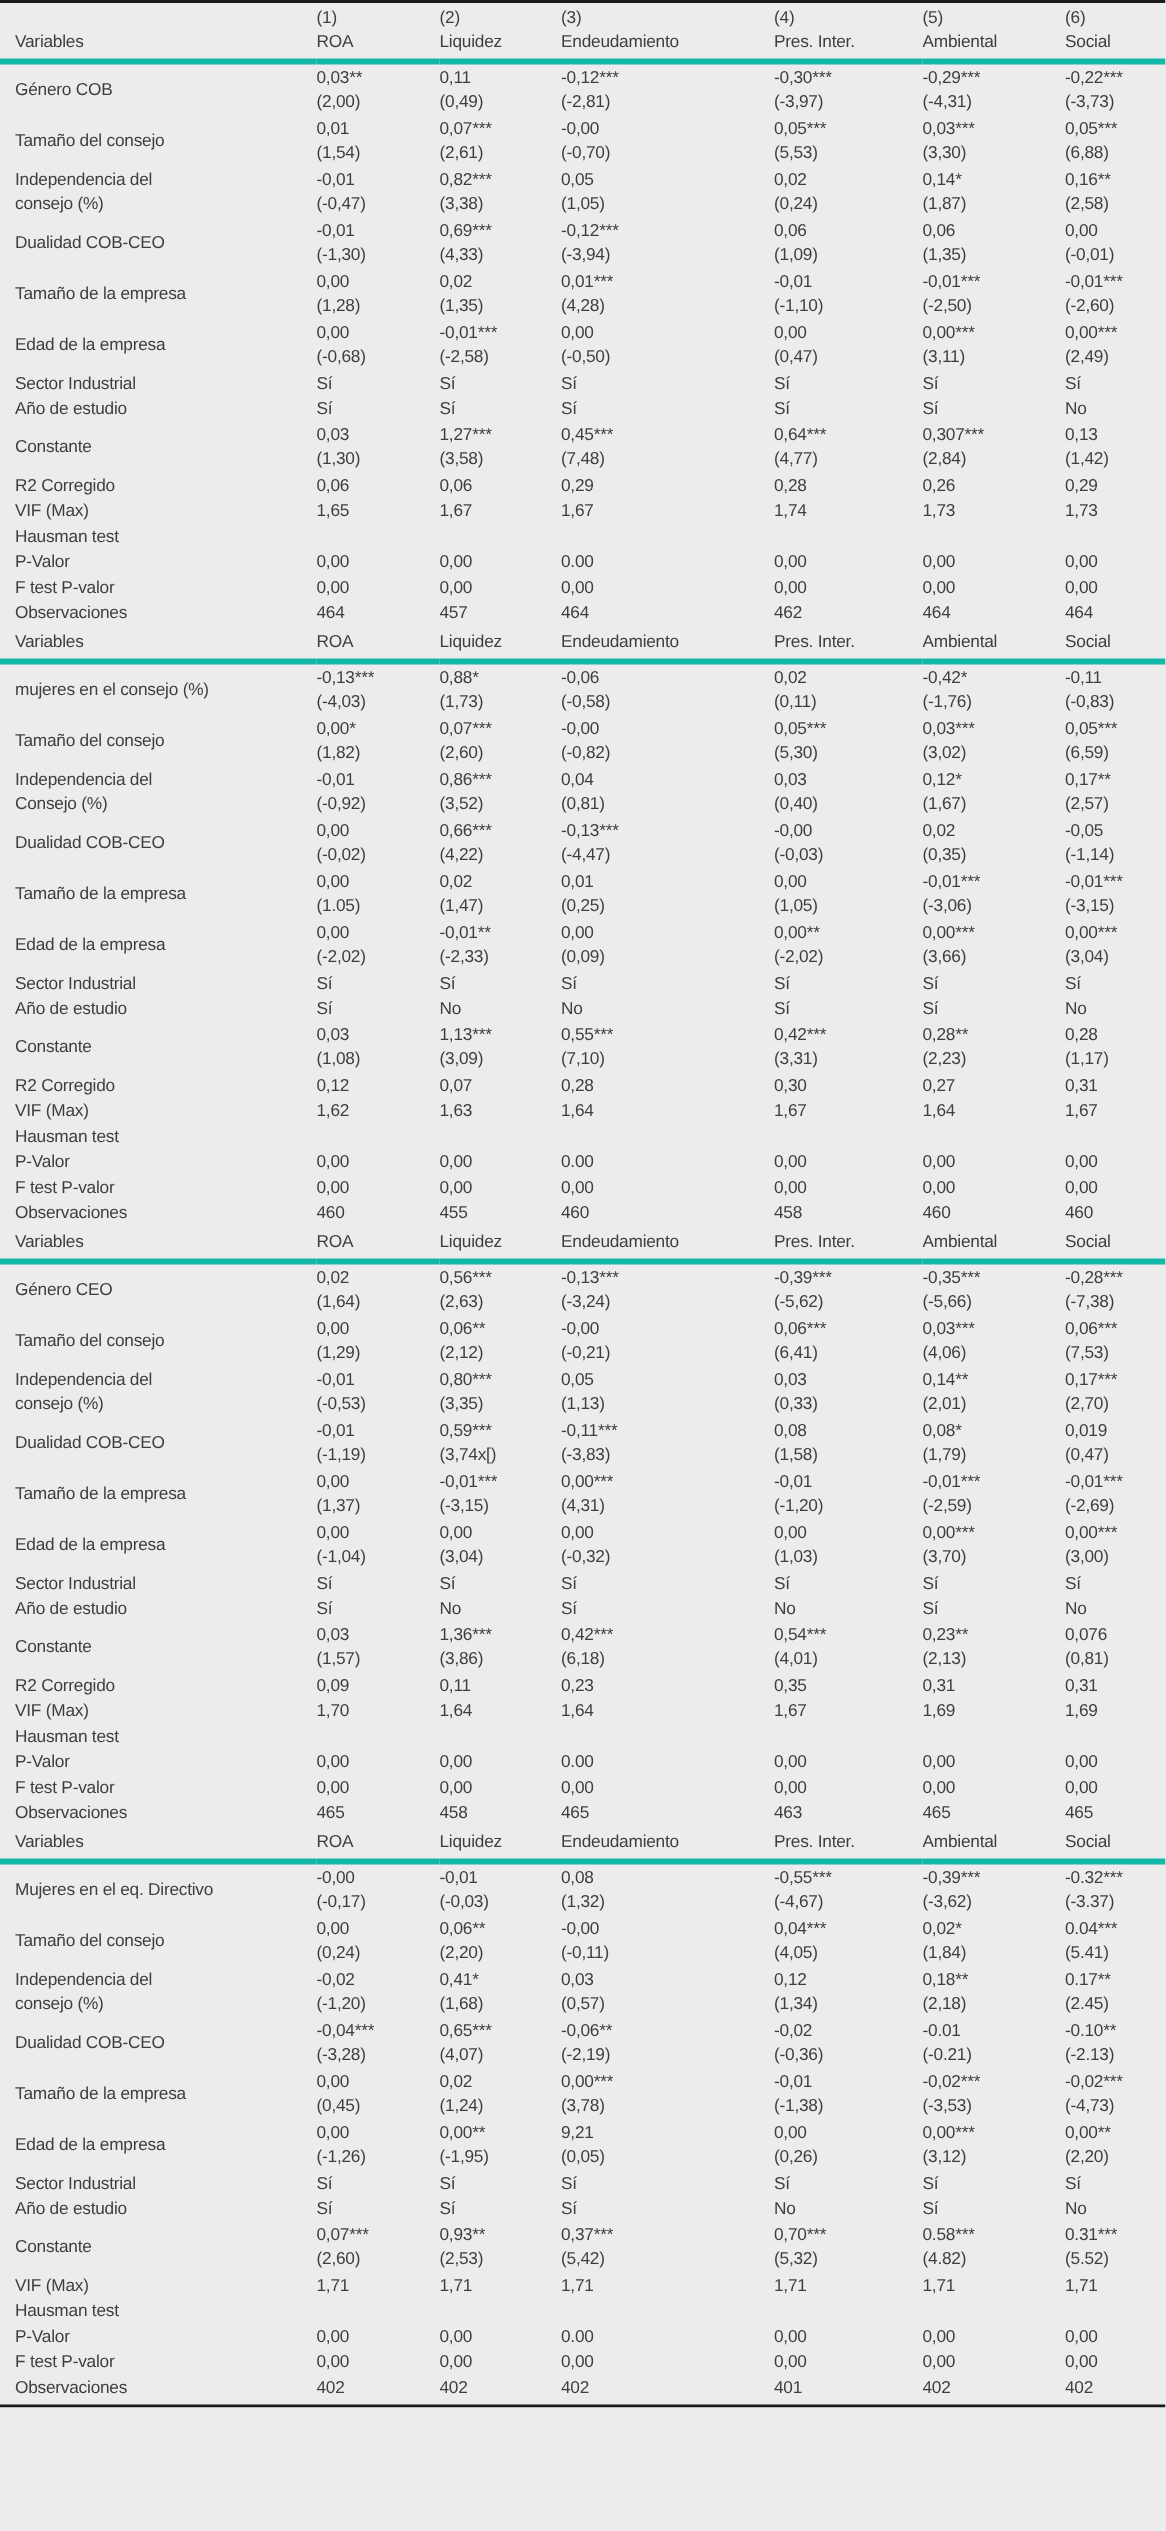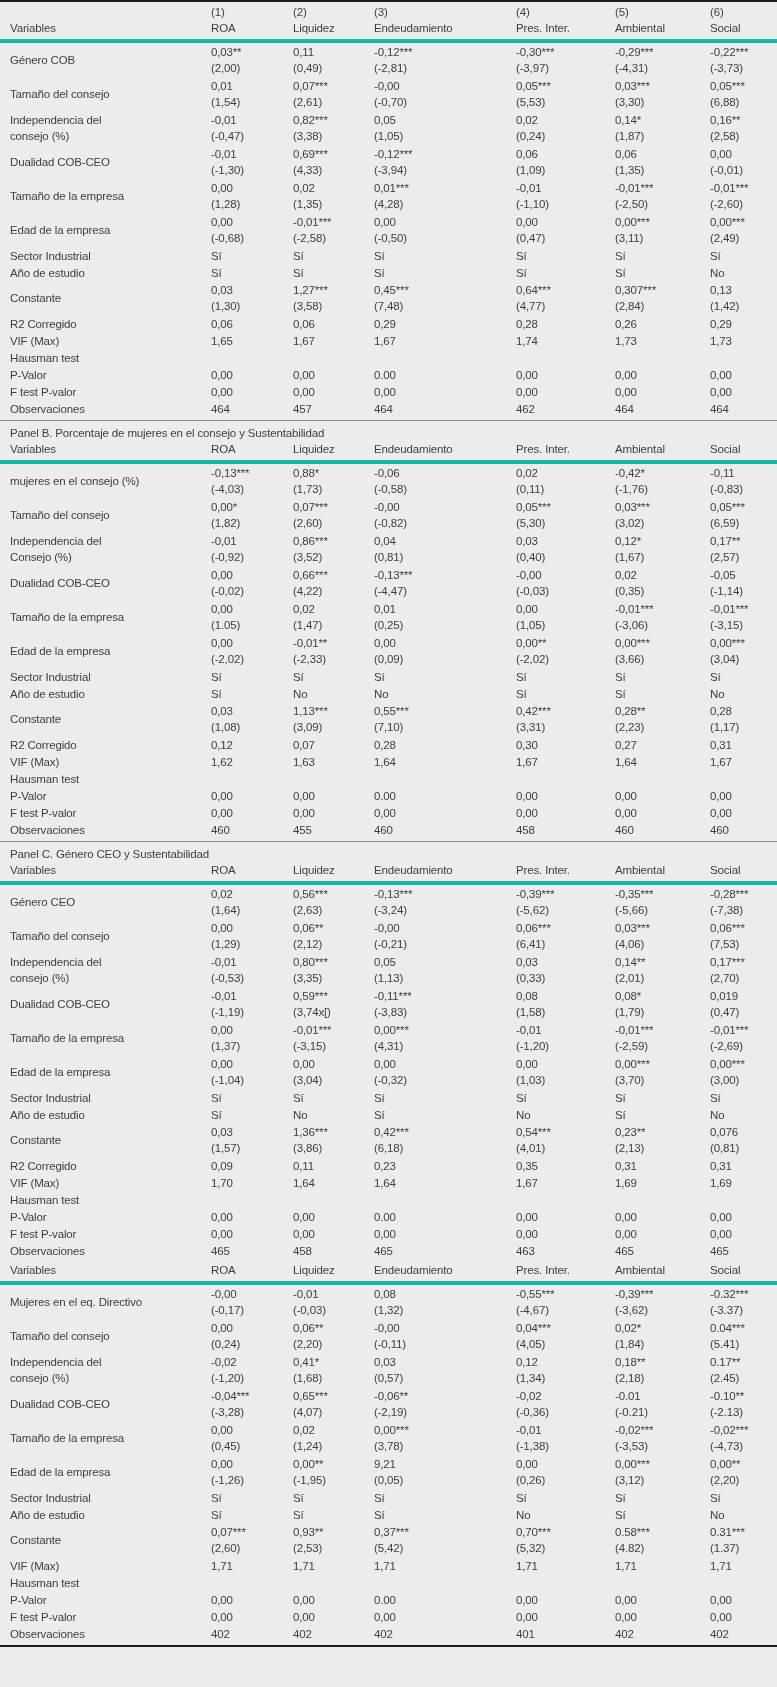--- a/index.html
+++ b/index.html
@@ -367,23 +367,20 @@
         <colgroup>
           <col class="c-label">
           <col class="c-1">
           <col class="c-2">
           <col class="c-3">
           <col class="c-4">
           <col class="c-5">
           <col class="c-6">
         </colgroup>
         <tbody>
-          <tr class="title-row no-underline">
-            <td colspan="7">Panel B. Porcentaje de mujeres en el consejo y Sustentabilidad</td>
-          </tr>
           <tr class="header-row">
             <td class="label-cell">Variables</td>
             <td>ROA</td>
             <td>Liquidez</td>
             <td>Endeudamiento</td>
             <td>Pres. Inter.</td>
             <td>Ambiental</td>
             <td>Social</td>
           </tr>
           <tr class="body-first pair-row">
@@ -640,307 +637,20 @@
             <td>0,00</td>
           </tr>
           <tr class="last-row single-row">
             <td class="label-cell">Observaciones</td>
             <td>460</td>
             <td>455</td>
             <td>460</td>
             <td>458</td>
             <td>460</td>
             <td>460</td>
-          </tr>
-        </tbody>
-      </table>
-      <table class="panel-tbl">
-        <colgroup>
-          <col class="c-label">
-          <col class="c-1">
-          <col class="c-2">
-          <col class="c-3">
-          <col class="c-4">
-          <col class="c-5">
-          <col class="c-6">
-        </colgroup>
-        <tbody>
-          <tr class="title-row no-underline">
-            <td colspan="7">Panel C. Género CEO y Sustentabilidad</td>
-          </tr>
-          <tr class="header-row">
-            <td class="label-cell">Variables</td>
-            <td>ROA</td>
-            <td>Liquidez</td>
-            <td>Endeudamiento</td>
-            <td>Pres. Inter.</td>
-            <td>Ambiental</td>
-            <td>Social</td>
-          </tr>
-          <tr class="body-first pair-row">
-            <td class="label-cell">Género CEO</td>
-            <td>
-              <span class="v1">0,02</span>
-              <span class="v2">(1,64)</span>
-            </td>
-            <td>
-              <span class="v1">0,56***</span>
-              <span class="v2">(2,63)</span>
-            </td>
-            <td>
-              <span class="v1">-0,13***</span>
-              <span class="v2">(-3,24)</span>
-            </td>
-            <td>
-              <span class="v1">-0,39***</span>
-              <span class="v2">(-5,62)</span>
-            </td>
-            <td>
-              <span class="v1">-0,35***</span>
-              <span class="v2">(-5,66)</span>
-            </td>
-            <td>
-              <span class="v1">-0,28***</span>
-              <span class="v2">(-7,38)</span>
-            </td>
-          </tr>
-          <tr class="pair-row">
-            <td class="label-cell">Tamaño del consejo</td>
-            <td>
-              <span class="v1">0,00</span>
-              <span class="v2">(1,29)</span>
-            </td>
-            <td>
-              <span class="v1">0,06**</span>
-              <span class="v2">(2,12)</span>
-            </td>
-            <td>
-              <span class="v1">-0,00</span>
-              <span class="v2">(-0,21)</span>
-            </td>
-            <td>
-              <span class="v1">0,06***</span>
-              <span class="v2">(6,41)</span>
-            </td>
-            <td>
-              <span class="v1">0,03***</span>
-              <span class="v2">(4,06)</span>
-            </td>
-            <td>
-              <span class="v1">0,06***</span>
-              <span class="v2">(7,53)</span>
-            </td>
-          </tr>
-          <tr class="pair-row">
-            <td class="label-cell">Independencia del
-consejo (%)</td>
-            <td>
-              <span class="v1">-0,01</span>
-              <span class="v2">(-0,53)</span>
-            </td>
-            <td>
-              <span class="v1">0,80***</span>
-              <span class="v2">(3,35)</span>
-            </td>
-            <td>
-              <span class="v1">0,05</span>
-              <span class="v2">(1,13)</span>
-            </td>
-            <td>
-              <span class="v1">0,03</span>
-              <span class="v2">(0,33)</span>
-            </td>
-            <td>
-              <span class="v1">0,14**</span>
-              <span class="v2">(2,01)</span>
-            </td>
-            <td>
-              <span class="v1">0,17***</span>
-              <span class="v2">(2,70)</span>
-            </td>
-          </tr>
-          <tr class="pair-row">
-            <td class="label-cell">Dualidad COB-CEO</td>
-            <td>
-              <span class="v1">-0,01</span>
-              <span class="v2">(-1,19)</span>
-            </td>
-            <td>
-              <span class="v1">0,59***</span>
-              <span class="v2">(3,74x[)</span>
-            </td>
-            <td>
-              <span class="v1">-0,11***</span>
-              <span class="v2">(-3,83)</span>
-            </td>
-            <td>
-              <span class="v1">0,08</span>
-              <span class="v2">(1,58)</span>
-            </td>
-            <td>
-              <span class="v1">0,08*</span>
-              <span class="v2">(1,79)</span>
-            </td>
-            <td>
-              <span class="v1">0,019</span>
-              <span class="v2">(0,47)</span>
-            </td>
-          </tr>
-          <tr class="pair-row">
-            <td class="label-cell">Tamaño de la empresa</td>
-            <td>
-              <span class="v1">0,00</span>
-              <span class="v2">(1,37)</span>
-            </td>
-            <td>
-              <span class="v1">-0,01***</span>
-              <span class="v2">(-3,15)</span>
-            </td>
-            <td>
-              <span class="v1">0,00***</span>
-              <span class="v2">(4,31)</span>
-            </td>
-            <td>
-              <span class="v1">-0,01</span>
-              <span class="v2">(-1,20)</span>
-            </td>
-            <td>
-              <span class="v1">-0,01***</span>
-              <span class="v2">(-2,59)</span>
-            </td>
-            <td>
-              <span class="v1">-0,01***</span>
-              <span class="v2">(-2,69)</span>
-            </td>
-          </tr>
-          <tr class="pair-row">
-            <td class="label-cell">Edad de la empresa</td>
-            <td>
-              <span class="v1">0,00</span>
-              <span class="v2">(-1,04)</span>
-            </td>
-            <td>
-              <span class="v1">0,00</span>
-              <span class="v2">(3,04)</span>
-            </td>
-            <td>
-              <span class="v1">0,00</span>
-              <span class="v2">(-0,32)</span>
-            </td>
-            <td>
-              <span class="v1">0,00</span>
-              <span class="v2">(1,03)</span>
-            </td>
-            <td>
-              <span class="v1">0,00***</span>
-              <span class="v2">(3,70)</span>
-            </td>
-            <td>
-              <span class="v1">0,00***</span>
-              <span class="v2">(3,00)</span>
-            </td>
-          </tr>
-          <tr class="single-row">
-            <td class="label-cell">Sector Industrial</td>
-            <td>Sí</td>
-            <td>Sí</td>
-            <td>Sí</td>
-            <td>Sí</td>
-            <td>Sí</td>
-            <td>Sí</td>
-          </tr>
-          <tr class="single-row">
-            <td class="label-cell">Año de estudio</td>
-            <td>Sí</td>
-            <td>No</td>
-            <td>Sí</td>
-            <td>No</td>
-            <td>Sí</td>
-            <td>No</td>
-          </tr>
-          <tr class="pair-row">
-            <td class="label-cell">Constante</td>
-            <td>
-              <span class="v1">0,03</span>
-              <span class="v2">(1,57)</span>
-            </td>
-            <td>
-              <span class="v1">1,36***</span>
-              <span class="v2">(3,86)</span>
-            </td>
-            <td>
-              <span class="v1">0,42***</span>
-              <span class="v2">(6,18)</span>
-            </td>
-            <td>
-              <span class="v1">0,54***</span>
-              <span class="v2">(4,01)</span>
-            </td>
-            <td>
-              <span class="v1">0,23**</span>
-              <span class="v2">(2,13)</span>
-            </td>
-            <td>
-              <span class="v1">0,076</span>
-              <span class="v2">(0,81)</span>
-            </td>
-          </tr>
-          <tr class="single-row">
-            <td class="label-cell">R2 Corregido</td>
-            <td>0,09</td>
-            <td>0,11</td>
-            <td>0,23</td>
-            <td>0,35</td>
-            <td>0,31</td>
-            <td>0,31</td>
-          </tr>
-          <tr class="single-row">
-            <td class="label-cell">VIF (Max)</td>
-            <td>1,70</td>
-            <td>1,64</td>
-            <td>1,64</td>
-            <td>1,67</td>
-            <td>1,69</td>
-            <td>1,69</td>
-          </tr>
-          <tr class="single-row">
-            <td class="label-cell">Hausman test</td>
-            <td></td>
-            <td></td>
-            <td></td>
-            <td></td>
-            <td></td>
-            <td></td>
-          </tr>
-          <tr class="single-row">
-            <td class="label-cell">P-Valor</td>
-            <td>0,00</td>
-            <td>0,00</td>
-            <td>0.00</td>
-            <td>0,00</td>
-            <td>0,00</td>
-            <td>0,00</td>
-          </tr>
-          <tr class="single-row">
-            <td class="label-cell">F test P-valor</td>
-            <td>0,00</td>
-            <td>0,00</td>
-            <td>0,00</td>
-            <td>0,00</td>
-            <td>0,00</td>
-            <td>0,00</td>
-          </tr>
-          <tr class="last-row single-row">
-            <td class="label-cell">Observaciones</td>
-            <td>465</td>
-            <td>458</td>
-            <td>465</td>
-            <td>463</td>
-            <td>465</td>
-            <td>465</td>
           </tr>
         </tbody>
       </table>
       <table class="panel-tbl">
         <colgroup>
           <col class="c-label">
           <col class="c-1">
           <col class="c-2">
           <col class="c-3">
           <col class="c-4">
@@ -951,20 +661,304 @@
           <tr class="header-row">
             <td class="label-cell">Variables</td>
             <td>ROA</td>
             <td>Liquidez</td>
             <td>Endeudamiento</td>
             <td>Pres. Inter.</td>
             <td>Ambiental</td>
             <td>Social</td>
           </tr>
           <tr class="body-first pair-row">
+            <td class="label-cell">Género CEO</td>
+            <td>
+              <span class="v1">0,02</span>
+              <span class="v2">(1,64)</span>
+            </td>
+            <td>
+              <span class="v1">0,56***</span>
+              <span class="v2">(2,63)</span>
+            </td>
+            <td>
+              <span class="v1">-0,13***</span>
+              <span class="v2">(-3,24)</span>
+            </td>
+            <td>
+              <span class="v1">-0,39***</span>
+              <span class="v2">(-5,62)</span>
+            </td>
+            <td>
+              <span class="v1">-0,35***</span>
+              <span class="v2">(-5,66)</span>
+            </td>
+            <td>
+              <span class="v1">-0,28***</span>
+              <span class="v2">(-7,38)</span>
+            </td>
+          </tr>
+          <tr class="pair-row">
+            <td class="label-cell">Tamaño del consejo</td>
+            <td>
+              <span class="v1">0,00</span>
+              <span class="v2">(1,29)</span>
+            </td>
+            <td>
+              <span class="v1">0,06**</span>
+              <span class="v2">(2,12)</span>
+            </td>
+            <td>
+              <span class="v1">-0,00</span>
+              <span class="v2">(-0,21)</span>
+            </td>
+            <td>
+              <span class="v1">0,06***</span>
+              <span class="v2">(6,41)</span>
+            </td>
+            <td>
+              <span class="v1">0,03***</span>
+              <span class="v2">(4,06)</span>
+            </td>
+            <td>
+              <span class="v1">0,06***</span>
+              <span class="v2">(7,53)</span>
+            </td>
+          </tr>
+          <tr class="pair-row">
+            <td class="label-cell">Independencia del
+consejo (%)</td>
+            <td>
+              <span class="v1">-0,01</span>
+              <span class="v2">(-0,53)</span>
+            </td>
+            <td>
+              <span class="v1">0,80***</span>
+              <span class="v2">(3,35)</span>
+            </td>
+            <td>
+              <span class="v1">0,05</span>
+              <span class="v2">(1,13)</span>
+            </td>
+            <td>
+              <span class="v1">0,03</span>
+              <span class="v2">(0,33)</span>
+            </td>
+            <td>
+              <span class="v1">0,14**</span>
+              <span class="v2">(2,01)</span>
+            </td>
+            <td>
+              <span class="v1">0,17***</span>
+              <span class="v2">(2,70)</span>
+            </td>
+          </tr>
+          <tr class="pair-row">
+            <td class="label-cell">Dualidad COB-CEO</td>
+            <td>
+              <span class="v1">-0,01</span>
+              <span class="v2">(-1,19)</span>
+            </td>
+            <td>
+              <span class="v1">0,59***</span>
+              <span class="v2">(3,74x[)</span>
+            </td>
+            <td>
+              <span class="v1">-0,11***</span>
+              <span class="v2">(-3,83)</span>
+            </td>
+            <td>
+              <span class="v1">0,08</span>
+              <span class="v2">(1,58)</span>
+            </td>
+            <td>
+              <span class="v1">0,08*</span>
+              <span class="v2">(1,79)</span>
+            </td>
+            <td>
+              <span class="v1">0,019</span>
+              <span class="v2">(0,47)</span>
+            </td>
+          </tr>
+          <tr class="pair-row">
+            <td class="label-cell">Tamaño de la empresa</td>
+            <td>
+              <span class="v1">0,00</span>
+              <span class="v2">(1,37)</span>
+            </td>
+            <td>
+              <span class="v1">-0,01***</span>
+              <span class="v2">(-3,15)</span>
+            </td>
+            <td>
+              <span class="v1">0,00***</span>
+              <span class="v2">(4,31)</span>
+            </td>
+            <td>
+              <span class="v1">-0,01</span>
+              <span class="v2">(-1,20)</span>
+            </td>
+            <td>
+              <span class="v1">-0,01***</span>
+              <span class="v2">(-2,59)</span>
+            </td>
+            <td>
+              <span class="v1">-0,01***</span>
+              <span class="v2">(-2,69)</span>
+            </td>
+          </tr>
+          <tr class="pair-row">
+            <td class="label-cell">Edad de la empresa</td>
+            <td>
+              <span class="v1">0,00</span>
+              <span class="v2">(-1,04)</span>
+            </td>
+            <td>
+              <span class="v1">0,00</span>
+              <span class="v2">(3,04)</span>
+            </td>
+            <td>
+              <span class="v1">0,00</span>
+              <span class="v2">(-0,32)</span>
+            </td>
+            <td>
+              <span class="v1">0,00</span>
+              <span class="v2">(1,03)</span>
+            </td>
+            <td>
+              <span class="v1">0,00***</span>
+              <span class="v2">(3,70)</span>
+            </td>
+            <td>
+              <span class="v1">0,00***</span>
+              <span class="v2">(3,00)</span>
+            </td>
+          </tr>
+          <tr class="single-row">
+            <td class="label-cell">Sector Industrial</td>
+            <td>Sí</td>
+            <td>Sí</td>
+            <td>Sí</td>
+            <td>Sí</td>
+            <td>Sí</td>
+            <td>Sí</td>
+          </tr>
+          <tr class="single-row">
+            <td class="label-cell">Año de estudio</td>
+            <td>Sí</td>
+            <td>No</td>
+            <td>Sí</td>
+            <td>No</td>
+            <td>Sí</td>
+            <td>No</td>
+          </tr>
+          <tr class="pair-row">
+            <td class="label-cell">Constante</td>
+            <td>
+              <span class="v1">0,03</span>
+              <span class="v2">(1,57)</span>
+            </td>
+            <td>
+              <span class="v1">1,36***</span>
+              <span class="v2">(3,86)</span>
+            </td>
+            <td>
+              <span class="v1">0,42***</span>
+              <span class="v2">(6,18)</span>
+            </td>
+            <td>
+              <span class="v1">0,54***</span>
+              <span class="v2">(4,01)</span>
+            </td>
+            <td>
+              <span class="v1">0,23**</span>
+              <span class="v2">(2,13)</span>
+            </td>
+            <td>
+              <span class="v1">0,076</span>
+              <span class="v2">(0,81)</span>
+            </td>
+          </tr>
+          <tr class="single-row">
+            <td class="label-cell">R2 Corregido</td>
+            <td>0,09</td>
+            <td>0,11</td>
+            <td>0,23</td>
+            <td>0,35</td>
+            <td>0,31</td>
+            <td>0,31</td>
+          </tr>
+          <tr class="single-row">
+            <td class="label-cell">VIF (Max)</td>
+            <td>1,70</td>
+            <td>1,64</td>
+            <td>1,64</td>
+            <td>1,67</td>
+            <td>1,69</td>
+            <td>1,69</td>
+          </tr>
+          <tr class="single-row">
+            <td class="label-cell">Hausman test</td>
+            <td></td>
+            <td></td>
+            <td></td>
+            <td></td>
+            <td></td>
+            <td></td>
+          </tr>
+          <tr class="single-row">
+            <td class="label-cell">P-Valor</td>
+            <td>0,00</td>
+            <td>0,00</td>
+            <td>0.00</td>
+            <td>0,00</td>
+            <td>0,00</td>
+            <td>0,00</td>
+          </tr>
+          <tr class="single-row">
+            <td class="label-cell">F test P-valor</td>
+            <td>0,00</td>
+            <td>0,00</td>
+            <td>0,00</td>
+            <td>0,00</td>
+            <td>0,00</td>
+            <td>0,00</td>
+          </tr>
+          <tr class="last-row single-row">
+            <td class="label-cell">Observaciones</td>
+            <td>465</td>
+            <td>458</td>
+            <td>465</td>
+            <td>463</td>
+            <td>465</td>
+            <td>465</td>
+          </tr>
+        </tbody>
+      </table>
+      <table class="panel-tbl">
+        <colgroup>
+          <col class="c-label">
+          <col class="c-1">
+          <col class="c-2">
+          <col class="c-3">
+          <col class="c-4">
+          <col class="c-5">
+          <col class="c-6">
+        </colgroup>
+        <tbody>
+          <tr class="header-row">
+            <td class="label-cell">Variables</td>
+            <td>ROA</td>
+            <td>Liquidez</td>
+            <td>Endeudamiento</td>
+            <td>Pres. Inter.</td>
+            <td>Ambiental</td>
+            <td>Social</td>
+          </tr>
+          <tr class="body-first pair-row">
             <td class="label-cell">Mujeres en el eq. Directivo</td>
             <td>
               <span class="v1">-0,00</span>
               <span class="v2">(-0,17)</span>
             </td>
             <td>
               <span class="v1">-0,01</span>
               <span class="v2">(-0,03)</span>
             </td>
             <td>
@@ -1155,21 +1149,21 @@
             <td>
               <span class="v1">0,70***</span>
               <span class="v2">(5,32)</span>
             </td>
             <td>
               <span class="v1">0.58***</span>
               <span class="v2">(4.82)</span>
             </td>
             <td>
               <span class="v1">0.31***</span>
-              <span class="v2">(1.37)</span>
+              <span class="v2">(5.52)</span>
             </td>
           </tr>
           <tr class="single-row">
             <td class="label-cell">VIF (Max)</td>
             <td>1,71</td>
             <td>1,71</td>
             <td>1,71</td>
             <td>1,71</td>
             <td>1,71</td>
             <td>1,71</td>

